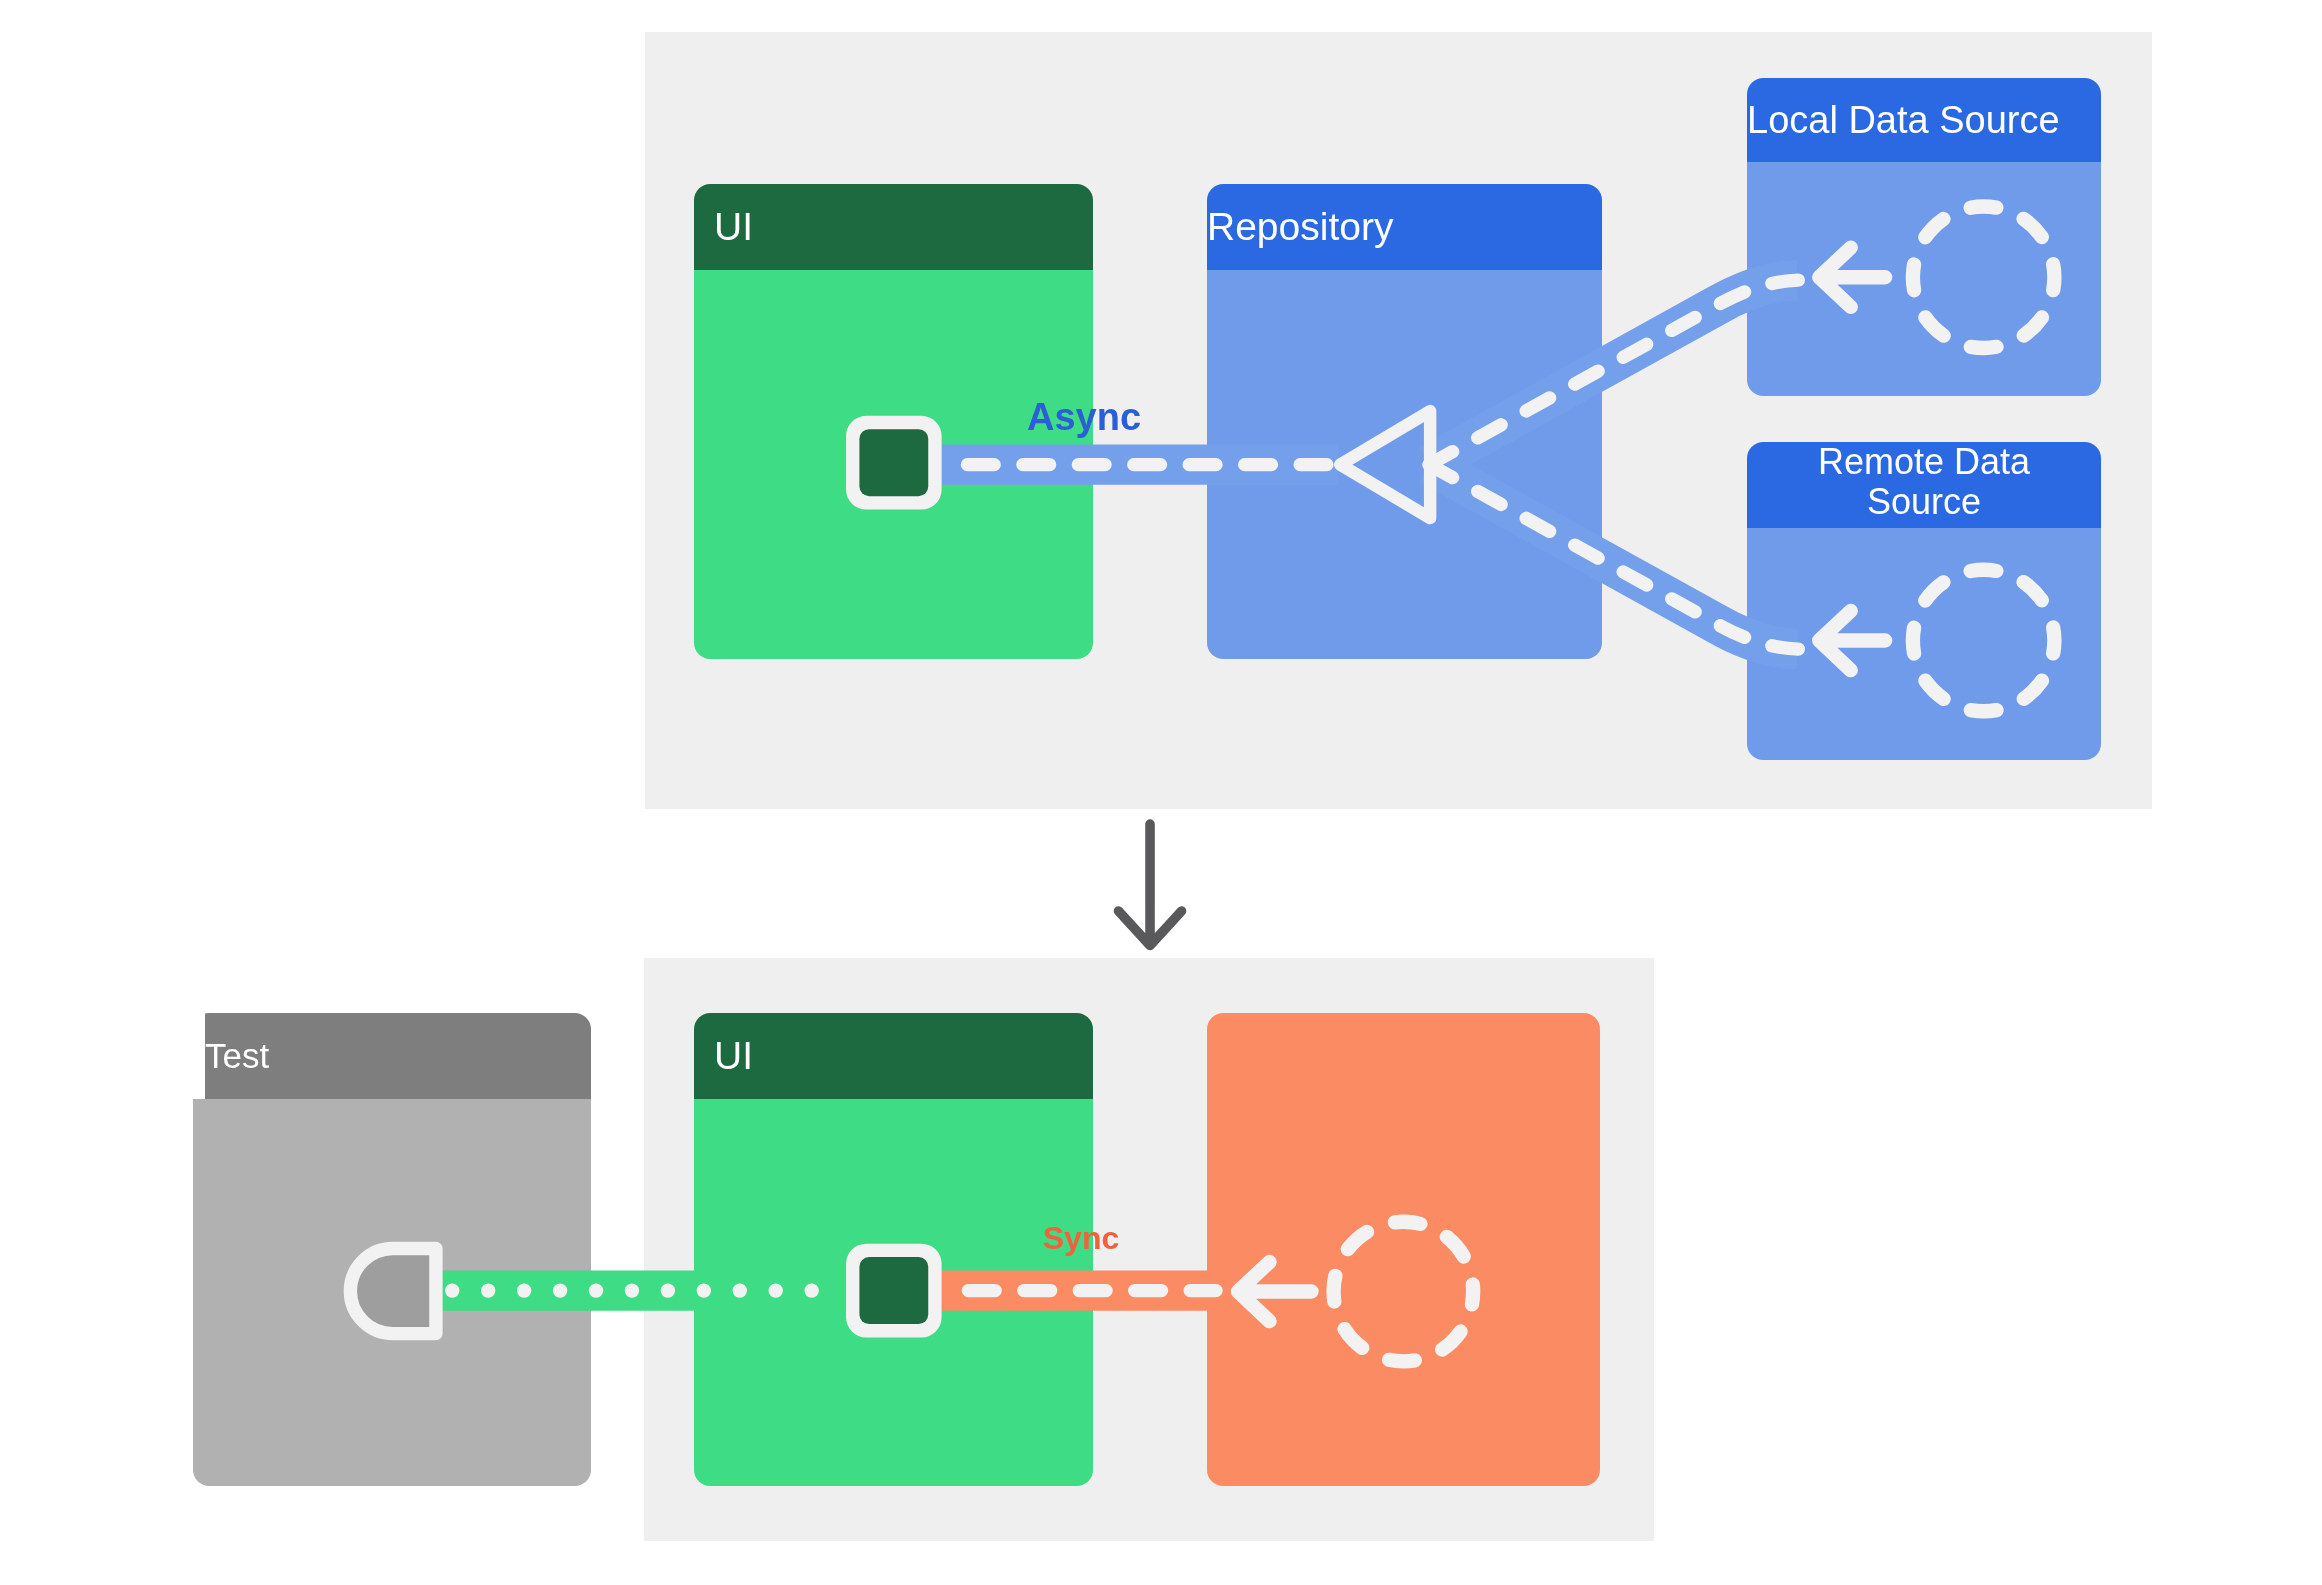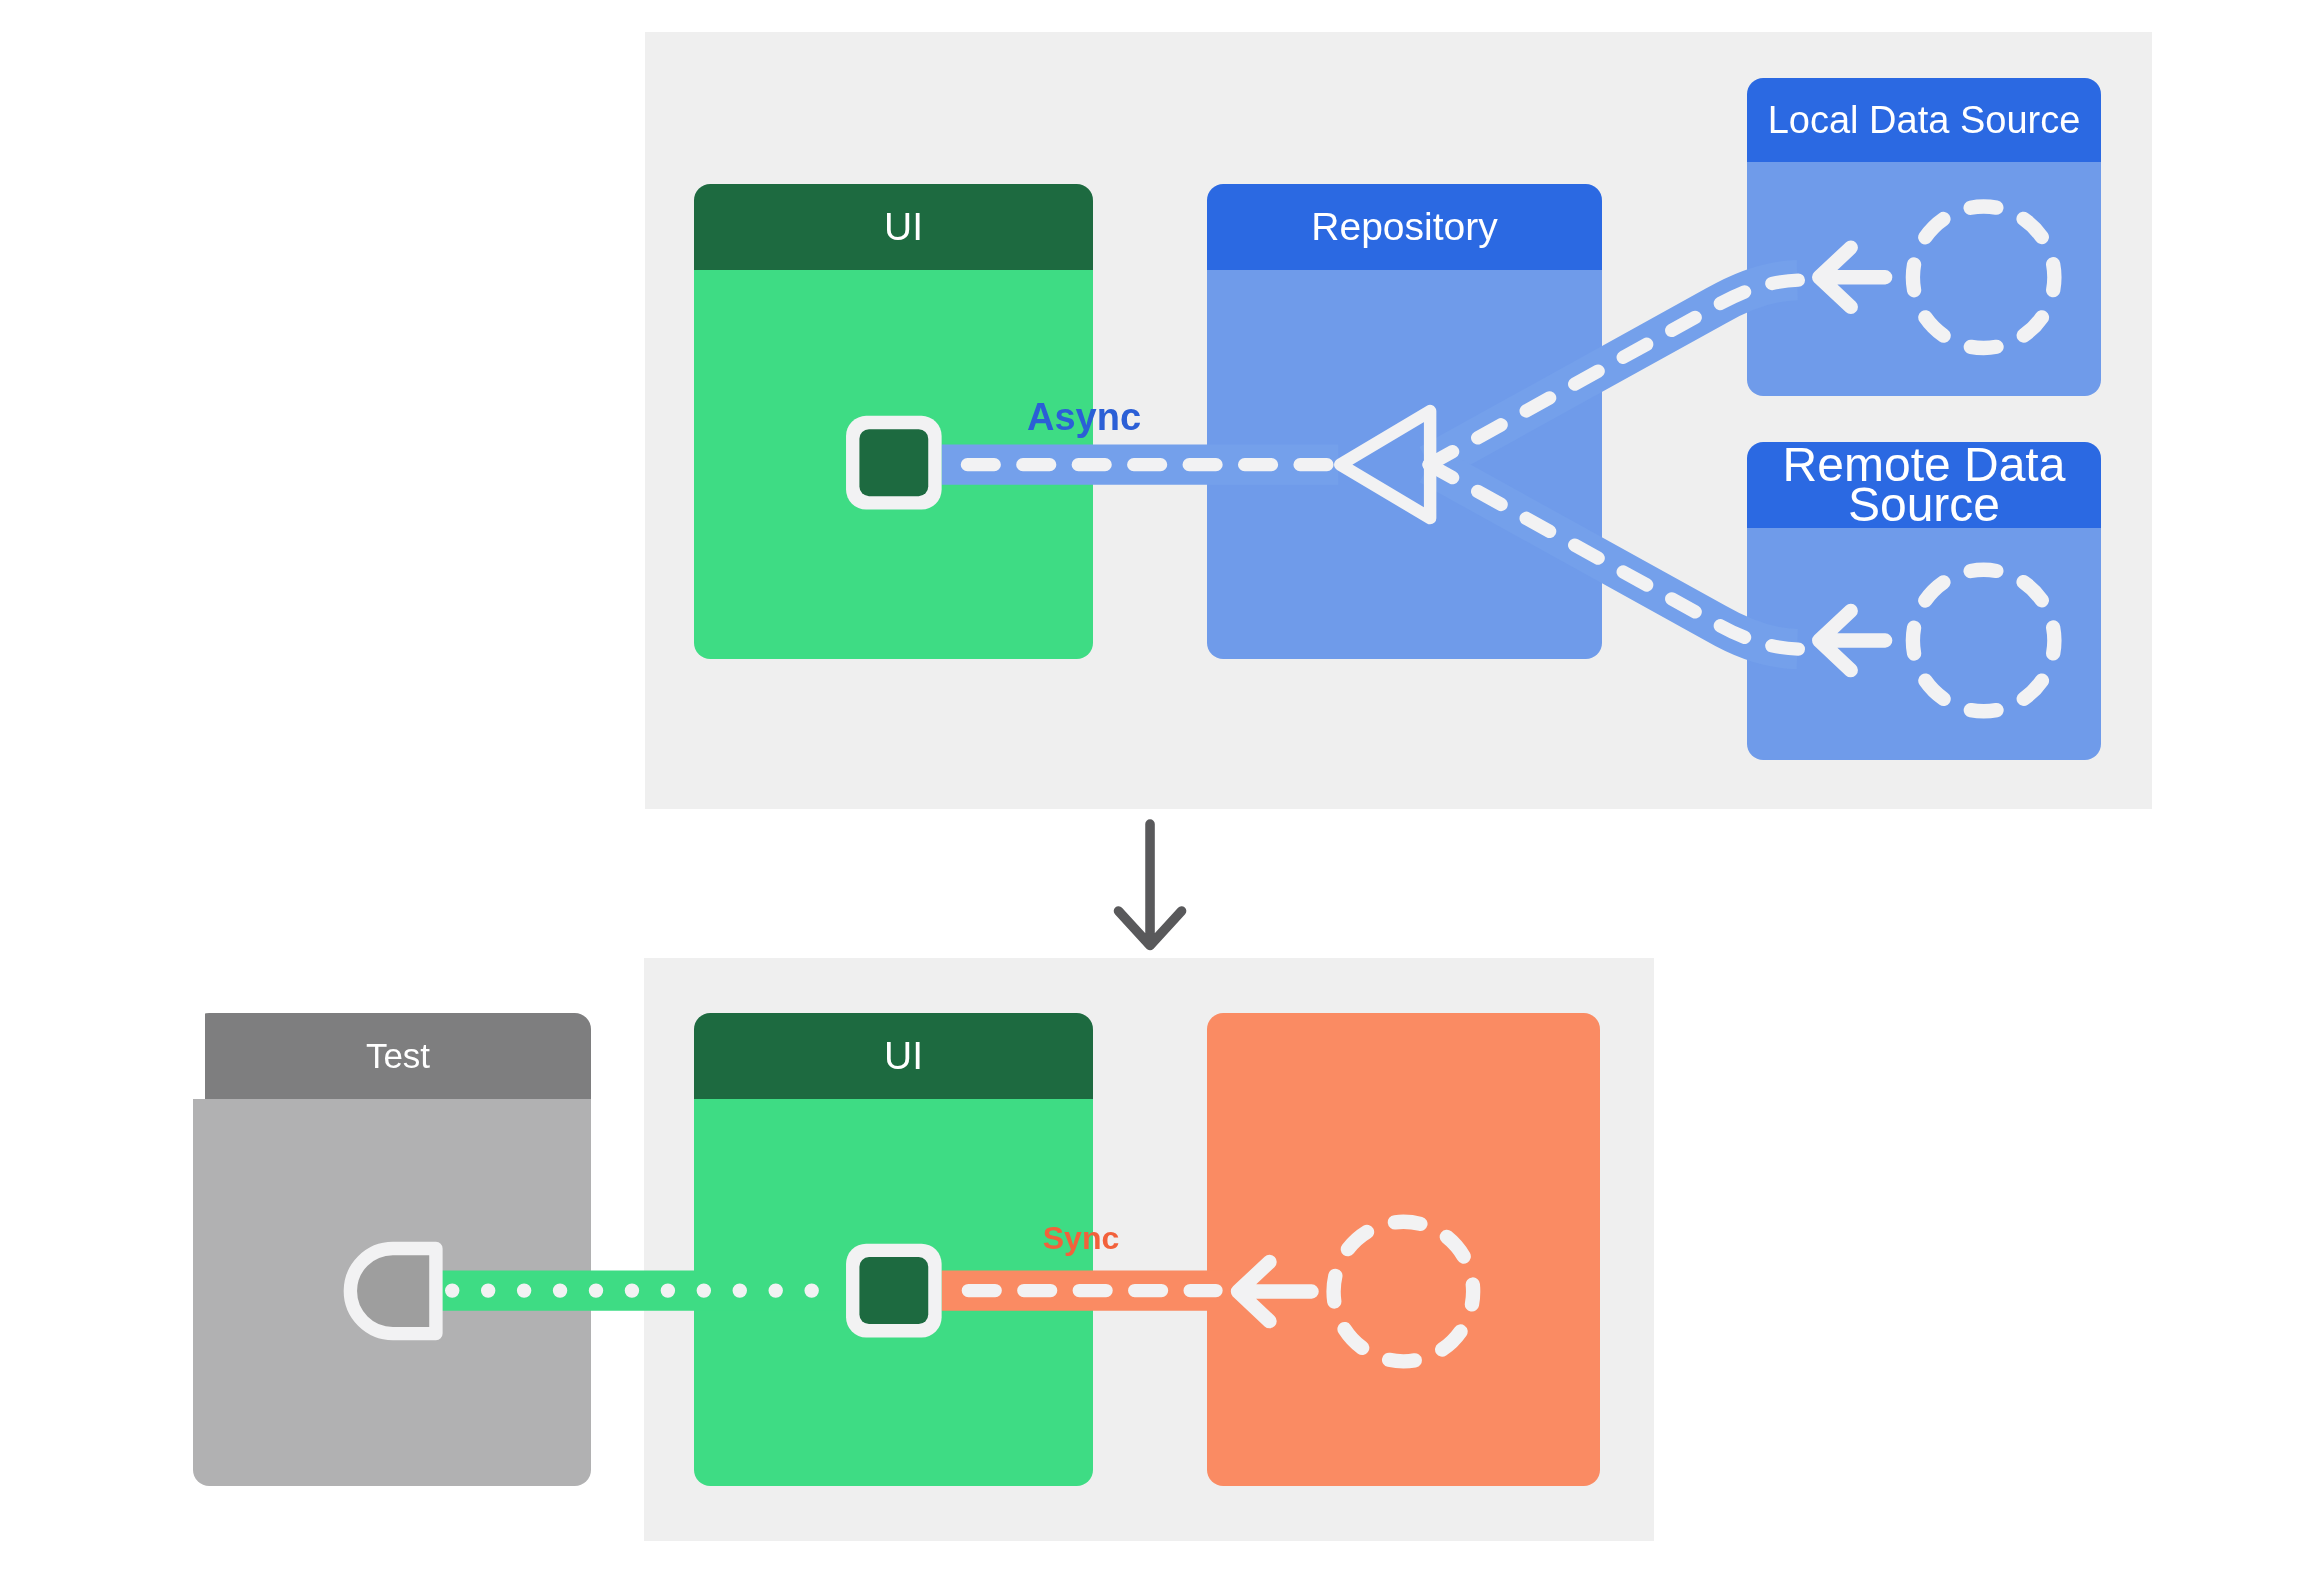--- a/index.html
+++ b/index.html
@@ -3,35 +3,35 @@
 <meta charset="utf-8">
 <style>
   html,body{margin:0;padding:0;background:#ffffff;}
   #canvas{
     position:relative;width:2323px;height:1586px;overflow:hidden;
     font-family:"Liberation Sans", sans-serif;background:#ffffff;
   }
   .panel{position:absolute;background:var(--panel,#efefef);}
   .box{position:absolute;border-radius:16.3px;overflow:hidden;display:flex;flex-direction:column;}
   .box-header{
-    height:86px;flex:0 0 auto;display:flex;align-items:center;justify-content:center;
+    height:86px;flex:0 0 auto;display:flex;align-items:center;justify-content:flex-start;
     color:#ffffff;font-size:39px;line-height:42px;text-align:center;font-weight:400;
   }
   .box-body{flex:1 1 auto;}
   
   .ui-header{background:var(--green_header,#1d6a40);padding-left:20px;}
   .ui-body{background:var(--green_body,#3edc84);}
   .blue-header{background:var(--blue_header,#2b69e2);}
   .blue-body{background:var(--blue_body,#6f9bea);}
   .orange-header{background:var(--orange_header,#f4693c);}
   .orange-body{background:var(--orange_body,#fa8b63);}
   .gray-header{background:var(--gray_header,#7e7e7f);margin-left:12px;}
   .gray-body{background:var(--gray_body,#b1b1b2);}
   .ds-header{font-size:38px;}
-  .remote-header{font-size:48px;line-height:40px;}
+  .remote-header{font-size:36px;line-height:40px;}
   .test-header{font-size:35px;}
   .flow-label{
     position:absolute;font-weight:700;text-align:center;white-space:nowrap;
   }
   #async-label{left:975px;top:396px;width:218px;font-size:38px;color:var(--async_text,#2b5fd6);}
   #sync-label{left:975px;top:1220px;width:212px;font-size:32px;color:var(--sync_text,#f2613b);}
   #overlay{position:absolute;left:0;top:0;pointer-events:none;}
   .band-blue{stroke:var(--blue_band,#74a0eb);stroke-width:42;fill:none;}
   .band-green{stroke:var(--green_body,#3edc84);stroke-width:42;fill:none;}
   .band-orange{stroke:var(--orange_body,#fa8b63);stroke-width:42;fill:none;}

